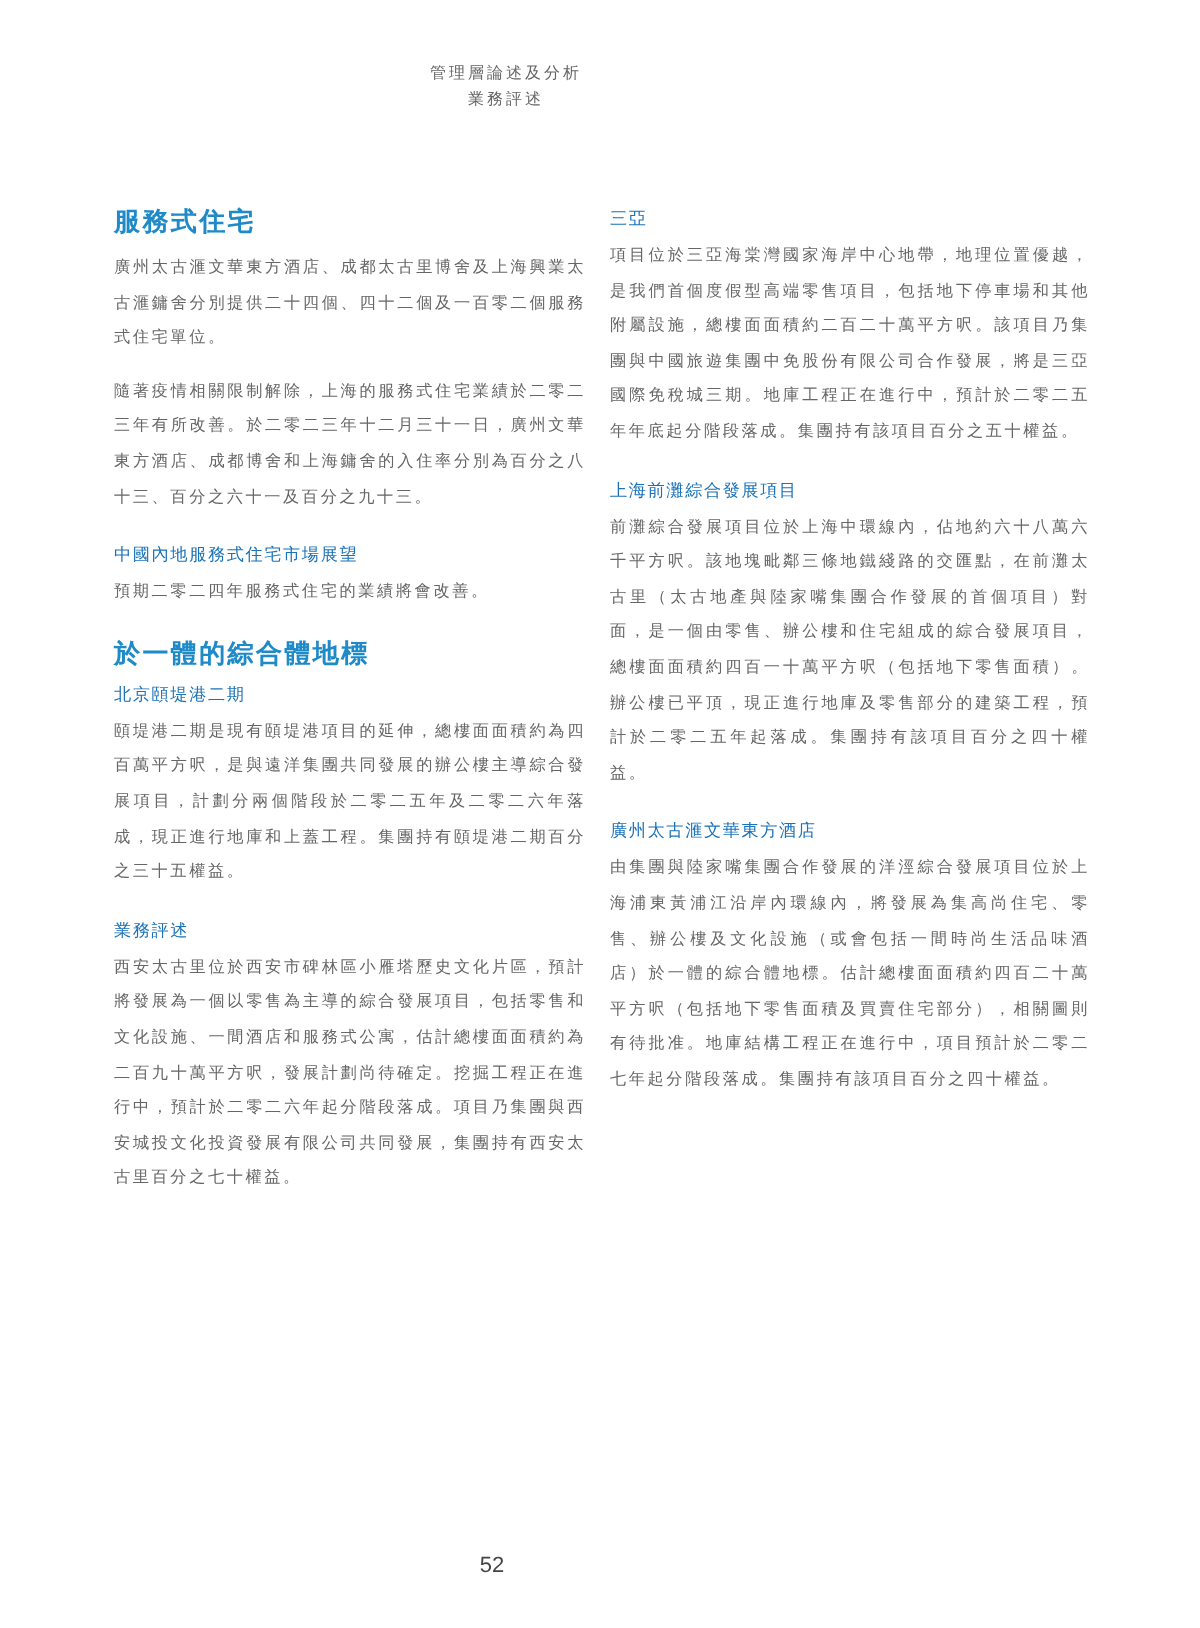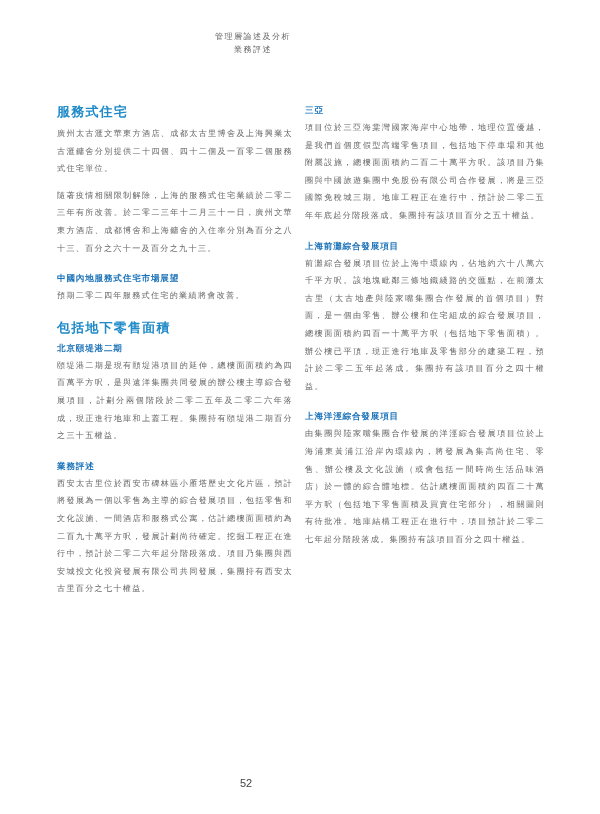--- a/index.html
+++ b/index.html
@@ -4,21 +4,21 @@
 <style>
   html, body { margin: 0; padding: 0; background: #ffffff; }
   body { width: 600px; height: 814px; position: relative; overflow: hidden;
          font-family: "DejaVu Sans", sans-serif; color: #555; }
   .header { position: absolute; top: 30px; left: 0; width: 506px; text-align: center;
             font-size: 8px; line-height: 13px; color: #666; letter-spacing: 1.5px; }
   .col { position: absolute; top: 103px; width: 236px; }
   .col.left { left: 57px; }
   .col.right { left: 305px; width: 240px; }
   .h1 { color: #1e8ac8; font-size: 13px; line-height: 18px; letter-spacing: 1.2px; margin: 0 0 4px 0; font-weight: bold; }
-  .h2 { color: #1a72b8; font-size: 8.6px; line-height: 14px; font-weight: bold; margin: 0 0 2px 0; letter-spacing: 0.8px; }
+  .h2 { color: #1a72b8; font-size: 8.6px; line-height: 14px; font-weight: normal; margin: 0 0 2px 0; letter-spacing: 0.8px; }
   .p { font-size: 8.1px; line-height: 17.6px; color: #666; margin: 0; letter-spacing: 1.3px; text-align: justify; }
   .gap-s { height: 9px; }
   .gap-m { height: 14px; }
   .pageno { position: absolute; top: 777px; left: 0; width: 492px; text-align: center;
             font-family: "Liberation Sans", sans-serif; font-size: 11px; color: #444; }
 </style>
 </head>
 <body>
 
 <div class="header">
@@ -28,32 +28,32 @@
 
 <div class="col left">
   <h1 class="h1">服務式住宅</h1>
   <p class="p">廣州太古滙文華東方酒店、成都太古里博舍及上海興業太古滙鏞舍分別提供二十四個、四十二個及一百零二個服務式住宅單位。</p>
   <div class="gap-s"></div>
   <p class="p">隨著疫情相關限制解除，上海的服務式住宅業績於二零二三年有所改善。於二零二三年十二月三十一日，廣州文華東方酒店、成都博舍和上海鏞舍的入住率分別為百分之八十三、百分之六十一及百分之九十三。</p>
   <div class="gap-m"></div>
   <div class="h2">中國內地服務式住宅市場展望</div>
   <p class="p">預期二零二四年服務式住宅的業績將會改善。</p>
   <div class="gap-m"></div>
-  <h1 class="h1">包括地下零售面積</h1>
+  <h1 class="h1">於一體的綜合體地標</h1>
   <div class="h2">北京頤堤港二期</div>
   <p class="p">頤堤港二期是現有頤堤港項目的延伸，總樓面面積約為四百萬平方呎，是與遠洋集團共同發展的辦公樓主導綜合發展項目，計劃分兩個階段於二零二五年及二零二六年落成，現正進行地庫和上蓋工程。集團持有頤堤港二期百分之三十五權益。</p>
   <div class="gap-m"></div>
   <div class="h2">業務評述</div>
   <p class="p">西安太古里位於西安市碑林區小雁塔歷史文化片區，預計將發展為一個以零售為主導的綜合發展項目，包括零售和文化設施、一間酒店和服務式公寓，估計總樓面面積約為二百九十萬平方呎，發展計劃尚待確定。挖掘工程正在進行中，預計於二零二六年起分階段落成。項目乃集團與西安城投文化投資發展有限公司共同發展，集團持有西安太古里百分之七十權益。</p>
 </div>
 
 <div class="col right">
   <div class="h2">三亞</div>
   <p class="p">項目位於三亞海棠灣國家海岸中心地帶，地理位置優越，是我們首個度假型高端零售項目，包括地下停車場和其他附屬設施，總樓面面積約二百二十萬平方呎。該項目乃集團與中國旅遊集團中免股份有限公司合作發展，將是三亞國際免稅城三期。地庫工程正在進行中，預計於二零二五年年底起分階段落成。集團持有該項目百分之五十權益。</p>
   <div class="gap-m"></div>
   <div class="h2">上海前灘綜合發展項目</div>
   <p class="p">前灘綜合發展項目位於上海中環線內，佔地約六十八萬六千平方呎。該地塊毗鄰三條地鐵綫路的交匯點，在前灘太古里（太古地產與陸家嘴集團合作發展的首個項目）對面，是一個由零售、辦公樓和住宅組成的綜合發展項目，總樓面面積約四百一十萬平方呎（包括地下零售面積）。辦公樓已平頂，現正進行地庫及零售部分的建築工程，預計於二零二五年起落成。集團持有該項目百分之四十權益。</p>
   <div class="gap-m"></div>
-  <div class="h2">上海洋涇綜合發展項目</div>
+  <div class="h2">廣州太古滙文華東方酒店</div>
   <p class="p">由集團與陸家嘴集團合作發展的洋涇綜合發展項目位於上海浦東黃浦江沿岸內環線內，將發展為集高尚住宅、零售、辦公樓及文化設施（或會包括一間時尚生活品味酒店）於一體的綜合體地標。估計總樓面面積約四百二十萬平方呎（包括地下零售面積及買賣住宅部分），相關圖則有待批准。地庫結構工程正在進行中，項目預計於二零二七年起分階段落成。集團持有該項目百分之四十權益。</p>
 </div>
 
 <div class="pageno">52</div>
 
 </body></html>

